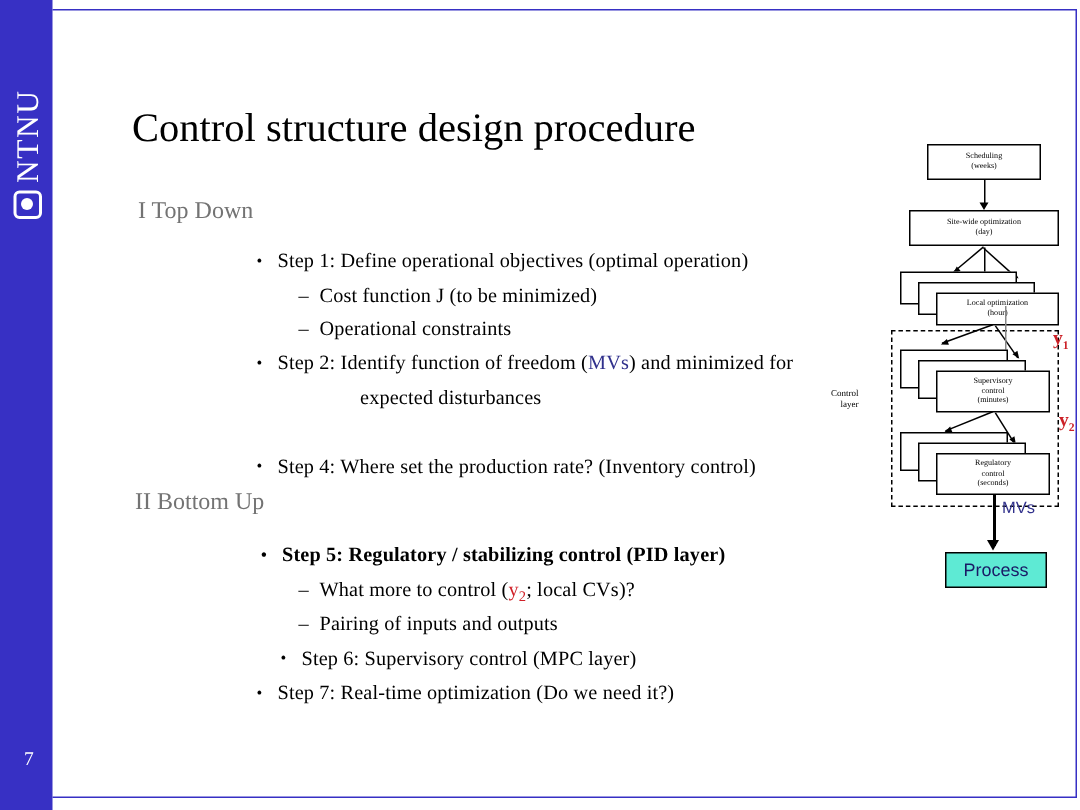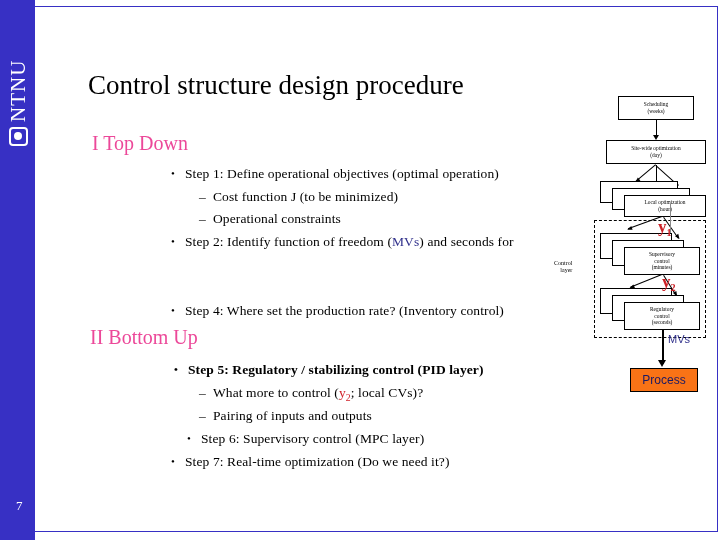--- a/index.html
+++ b/index.html
@@ -93,22 +93,22 @@
     top: 70px;
     font-size: 27px;
     color: #000000;
     font-family: "Liberation Serif", serif;
     white-space: nowrap;
   }
 
   
   .section-head {
     position: absolute;
-    font-size: 20px;
-    color: #ec4899;
+    font-size: 16px;
+    color: #737373;
     white-space: nowrap;
   }
   #sec-top-down { left: 92px; top: 132px; }
   #sec-bottom-up { left: 90px; top: 326px; }
 
   .body-line {
     position: absolute;
     font-size: 13.5px;
     color: #000000;
     white-space: nowrap;
@@ -201,35 +201,36 @@
     color: #000000;
     line-height: 1.2;
     text-align: right;
     white-space: nowrap;
   }
   .yl {
     position: absolute;
     color: #CC2127;
     font-family: "Liberation Serif", serif;
     font-weight: bold;
-    font-size: 17px;
+    font-size: 13px;
     line-height: 1;
+    margin-left: 44px;
   }
   .yl sub { font-size: 0.6em; font-weight: bold; }
   #mvs-label {
     position: absolute;
     color: #31318C;
     font-family: "Liberation Sans", sans-serif;
     font-size: 11px;
     white-space: nowrap;
   }
   #process-box {
     position: absolute;
     box-sizing: border-box;
-    background: #f97316;
+    background: #5eead4;
     border: 1px solid #000000;
     color: #1A1A66;
     font-family: "Liberation Sans", sans-serif;
     font-size: 12px;
     display: flex;
     align-items: center;
     justify-content: center;
   }
 </style>
 </head>
@@ -255,22 +256,23 @@
   <div id="title">Control structure design procedure</div>
 
   <div class="section-head" id="sec-top-down">I  Top Down</div>
 
   <div class="body-line bullet" style="left:185px; top:166px;"><span>Step 1: Define operational objectives (optimal operation)</span></div>
 
   <div class="body-line dash" style="left:213px; top:211px;"><span>Operational constraints</span></div>
 
   <div class="body-line dash" style="left:213px; top:189px;"><span>Cost function J (to be minimized)</span></div>
 
-  <div class="body-line bullet" style="left:185px; top:234px;"><span>Step 2: Identify function of freedom (</span><span class="mv">MVs</span><span>) and seconds for</span></div>
-
+  <div class="body-line bullet" style="left:185px; top:234px;"><span>Step 2: Identify function of freedom (</span><span class="mv">MVs</span><span>) and minimized for</span></div>
+
+  <div class="body-line" style="left:240px; top:257px;"><span>expected disturbances</span></div>
 
 
   <div class="body-line bullet" style="left:185px; top:303px;"><span>Step 4: Where set the production rate? (Inventory control)</span></div>
 
   <div class="section-head" id="sec-bottom-up">II Bottom Up</div>
 
   <div class="body-line bullet" style="left:188px; top:362px;font-weight:bold;"><span>Step 5: Regulatory / stabilizing control (PID layer)</span></div>
 
   <div class="body-line dash" style="left:213px; top:385px;"><span>What more to control (</span><span class="cv">y<sub>2</sub></span><span>; local CVs)?</span></div>
 

